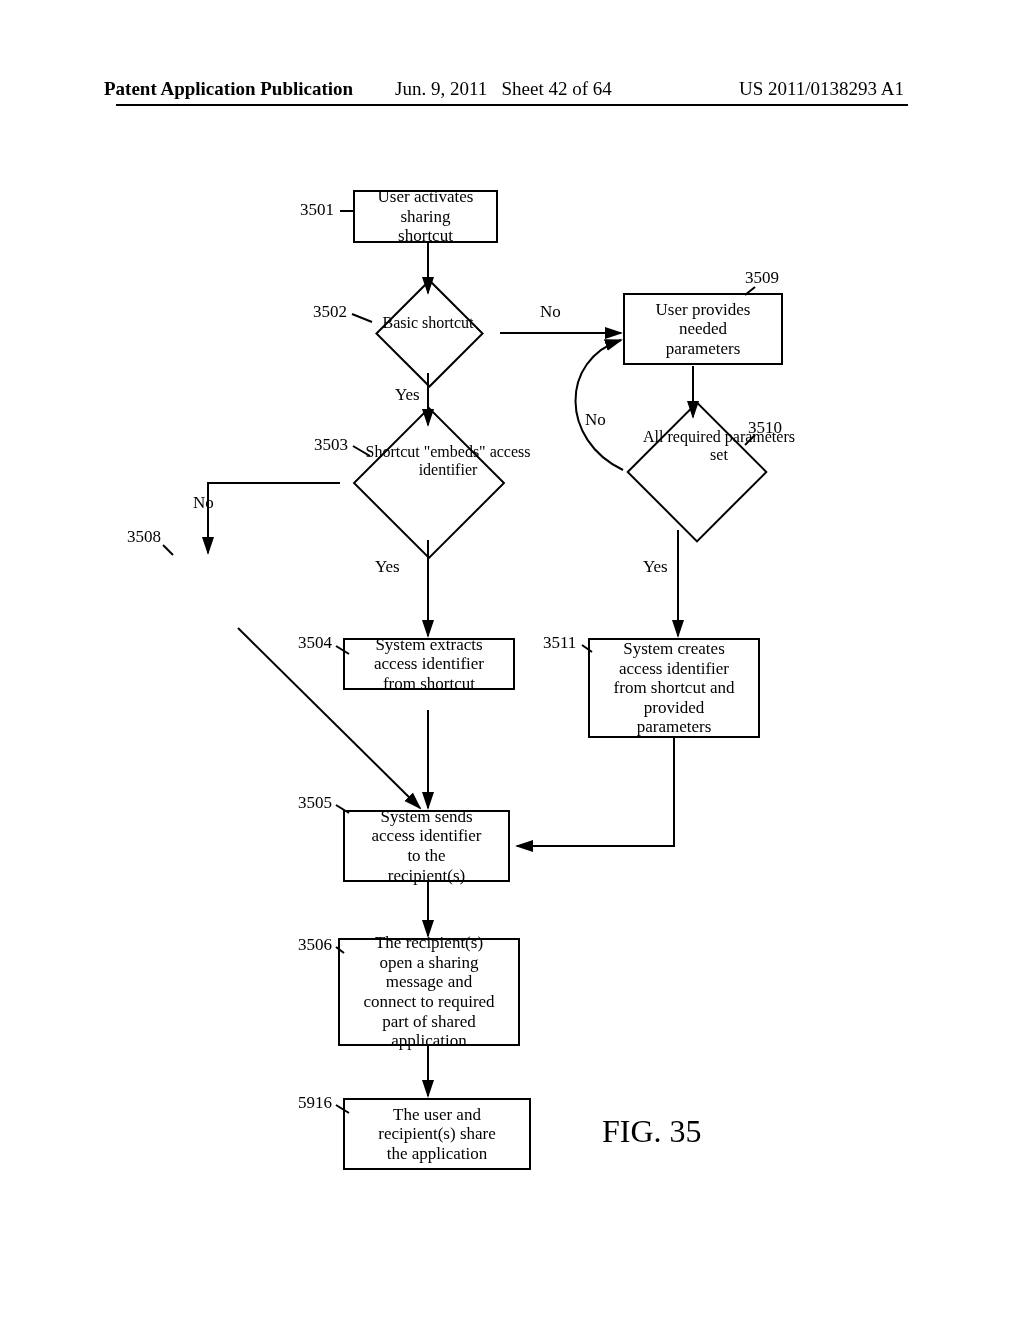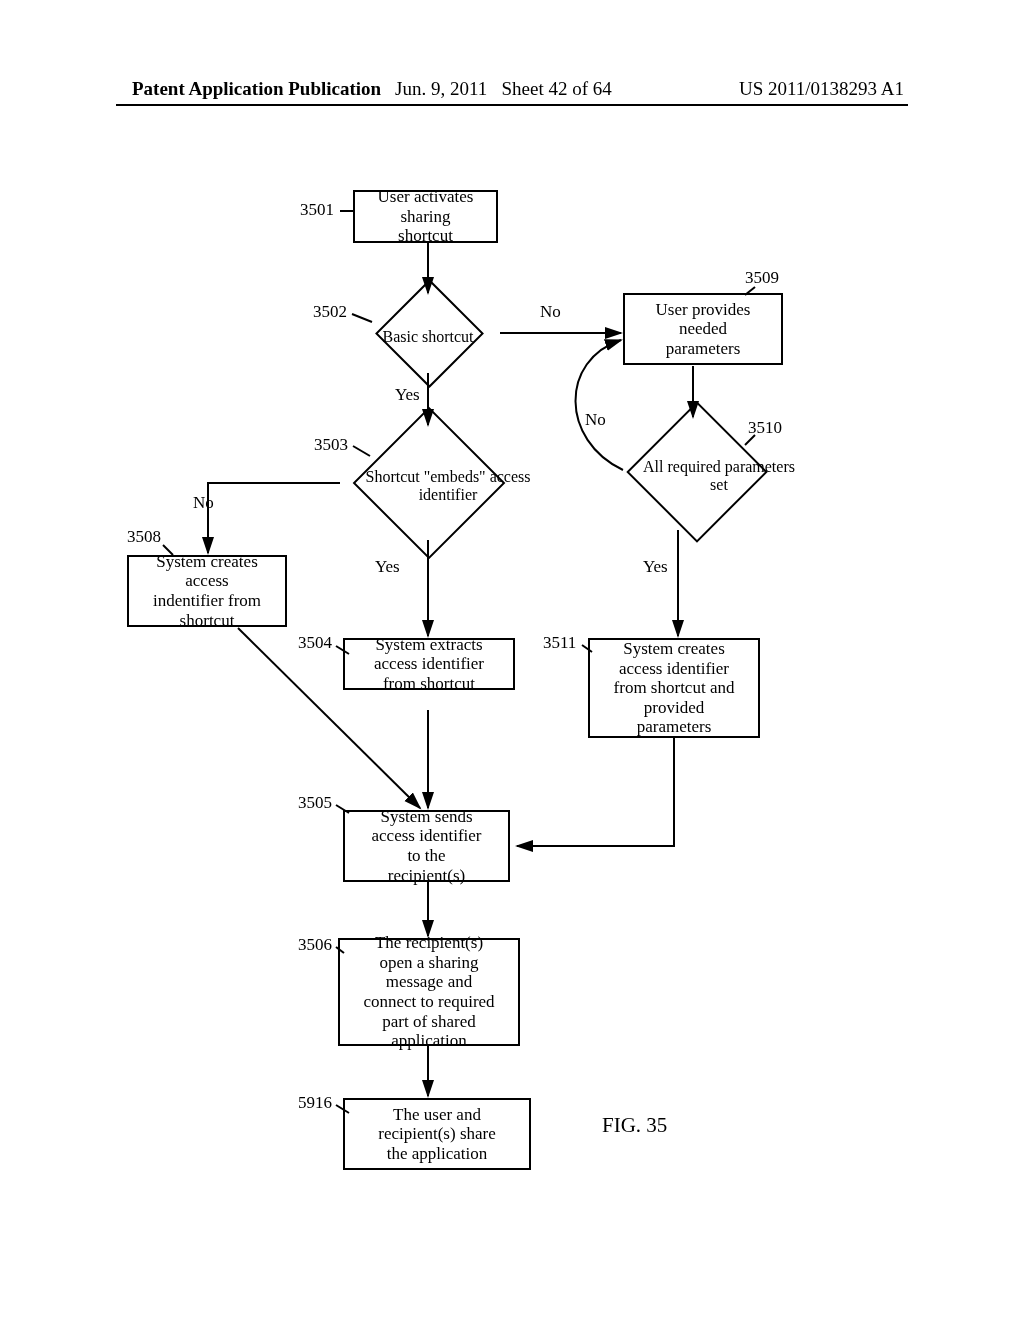--- a/index.html
+++ b/index.html
@@ -1,33 +1,33 @@
 <!DOCTYPE html>
 <html><head>
 <meta charset="utf-8">
 <style>
   html,body{margin:0;padding:0;background:#fff;font-family:"Times New Roman",serif;color:#000}
   .page{position:relative;width:1024px;height:1320px;margin:0 auto}
   .hdr{position:absolute;top:78px;left:0;right:0;height:30px}
   .hdr-line{position:absolute;top:26px;left:116px;right:116px;border-top:2.5px solid #000}
-  .hdr-left{position:absolute;left:132px;top:0;font-weight:bold;font-size:19px}
+  .hdr-left{position:absolute;left:104px;top:0;font-weight:bold;font-size:19px}
   .hdr-mid{position:absolute;left:395px;top:0;font-size:19px}
   .hdr-right{position:absolute;right:120px;top:0;font-size:19px}
   .canvas{position:absolute;left:0;top:0;width:1024px;height:1320px}
   .box{position:absolute;border:2px solid #000;background:#fff;text-align:center;
        display:flex;align-items:center;justify-content:center;padding:4px 22px;
        box-sizing:border-box;font-size:17px;line-height:1.15}
   .dia-wrap{position:absolute}
   .dia-shape{position:absolute;border:2px solid #000;background:#fff;transform:rotate(45deg);
              box-sizing:border-box}
-  .dia-text{position:absolute;left:0;top:4px;width:100%;height:100%;
-            display:flex;align-items:center;justify-content:center;text-align:center;
+  .dia-text{position:absolute;left:0;top:16px;width:100%;height:100%;
+            display:flex;justify-content:center;text-align:center;
             font-size:16px;line-height:1.1}
   .lbl{position:absolute;font-size:17px}
-  .fig{position:absolute;font-size:21px}
+  .fig{position:absolute;font-size:32px}
   svg{position:absolute;left:0;top:0;pointer-events:none}
 </style>
 </head>
 <body>
 
 <div class="page">
 
   <div class="hdr">
     <div class="hdr-left">Patent Application Publication</div>
     <div class="hdr-mid">
@@ -71,23 +71,20 @@
   <div class="dia-wrap" style="left:612px;top:412px;width:170px;height:120px">
     <div class="dia-shape" style="left:35px;top:10px;width:100px;height:100px"></div>
     <div class="dia-text" style="padding:0 22px">
         <span>All required parameters set</span>
       </div>
   </div>
   <span class="lbl" style="left:748px;top:418px">3510</span>
   <span class="lbl" style="left:643px;top:557px">Yes</span>
   <span class="lbl" style="left:585px;top:410px">No</span>
 
-  <div class="box" style="left:127px;top:555px;width:160px;height:72px">
-    <span>System creates access indentifier from shortcut</span>
-  </div>
   <span class="lbl" style="left:127px;top:527px">3508</span>
 
   <div class="box" style="left:343px;top:638px;width:172px;height:52px">
     <span>System extracts access identifier from shortcut</span>
   </div>
   <span class="lbl" style="left:298px;top:633px">3504</span>
 
   <div class="box" style="left:588px;top:638px;width:172px;height:100px">
     <span>System creates access identifier from shortcut and provided parameters</span>
   </div>

